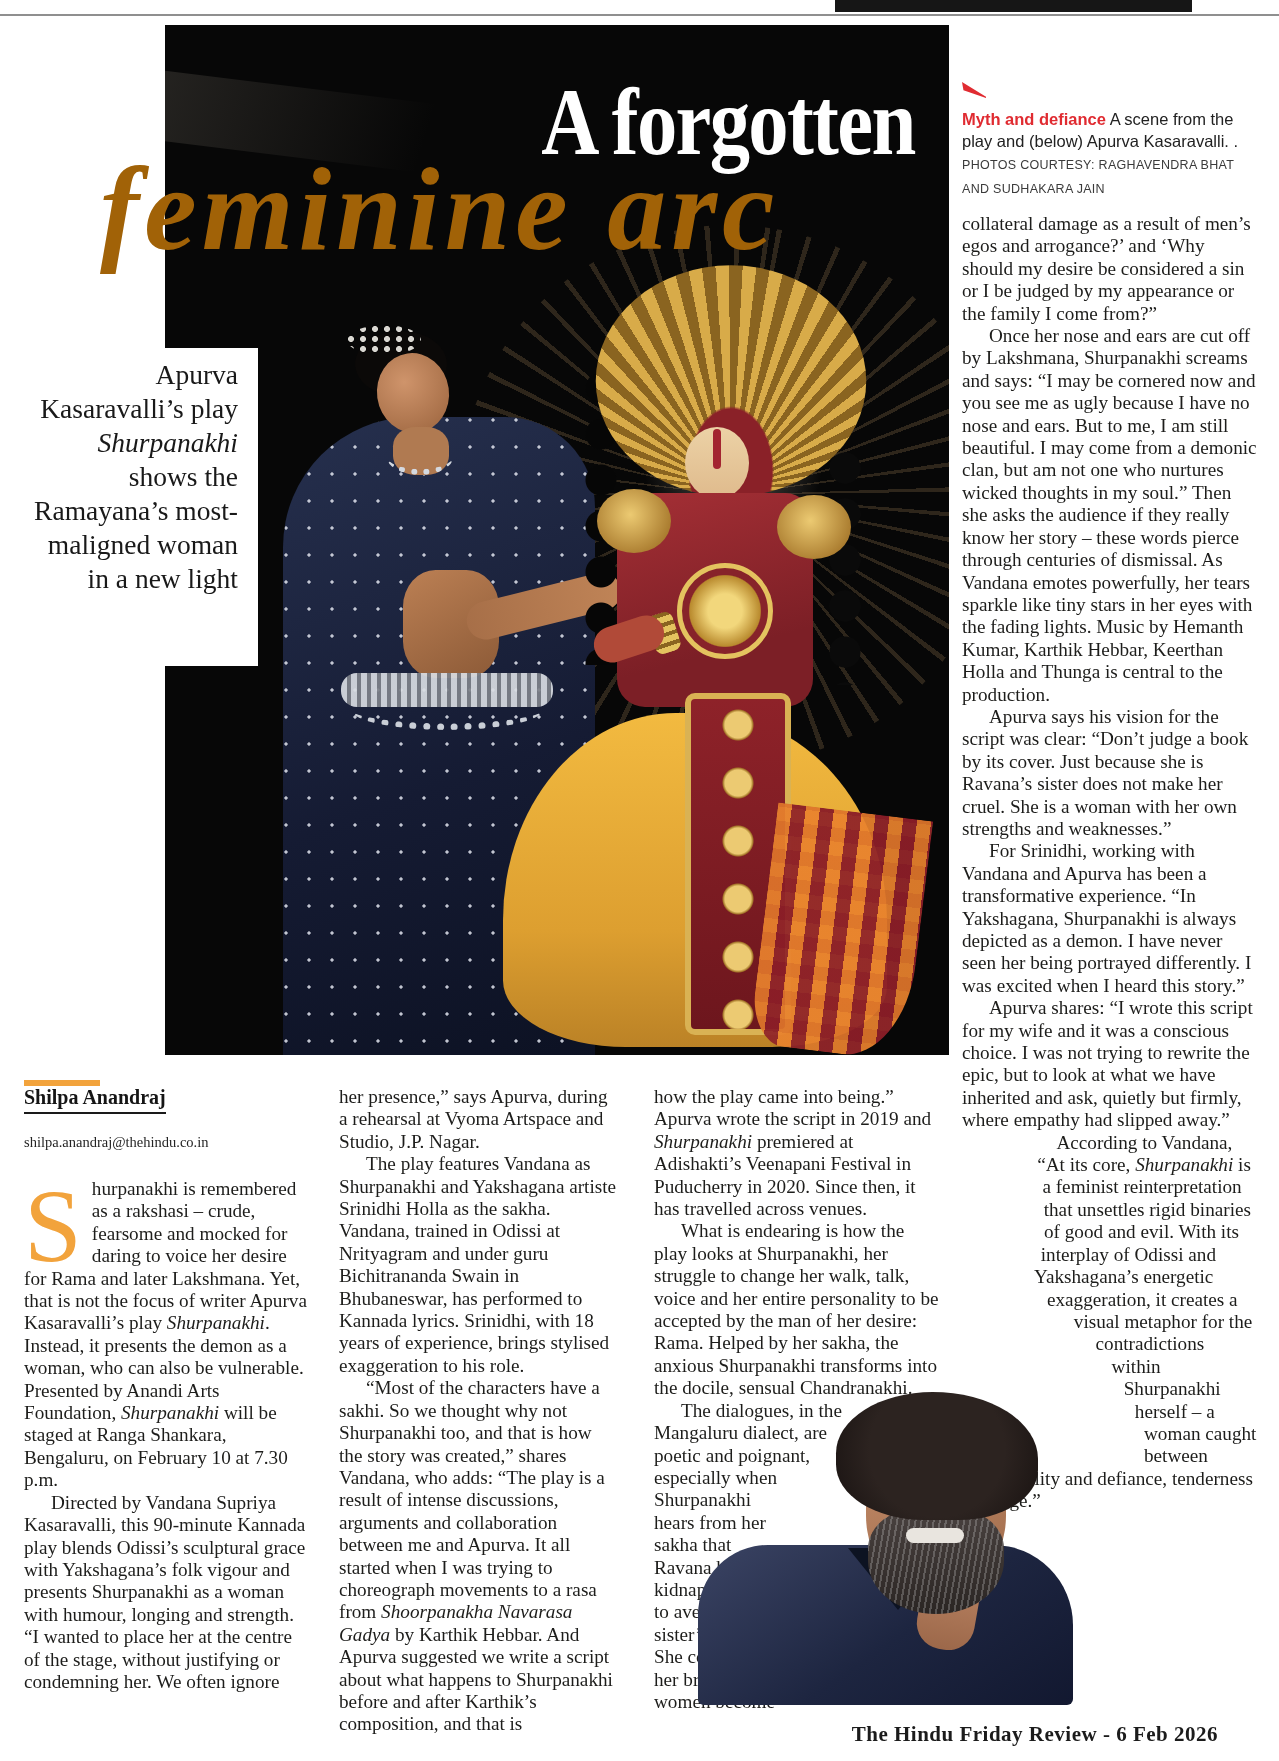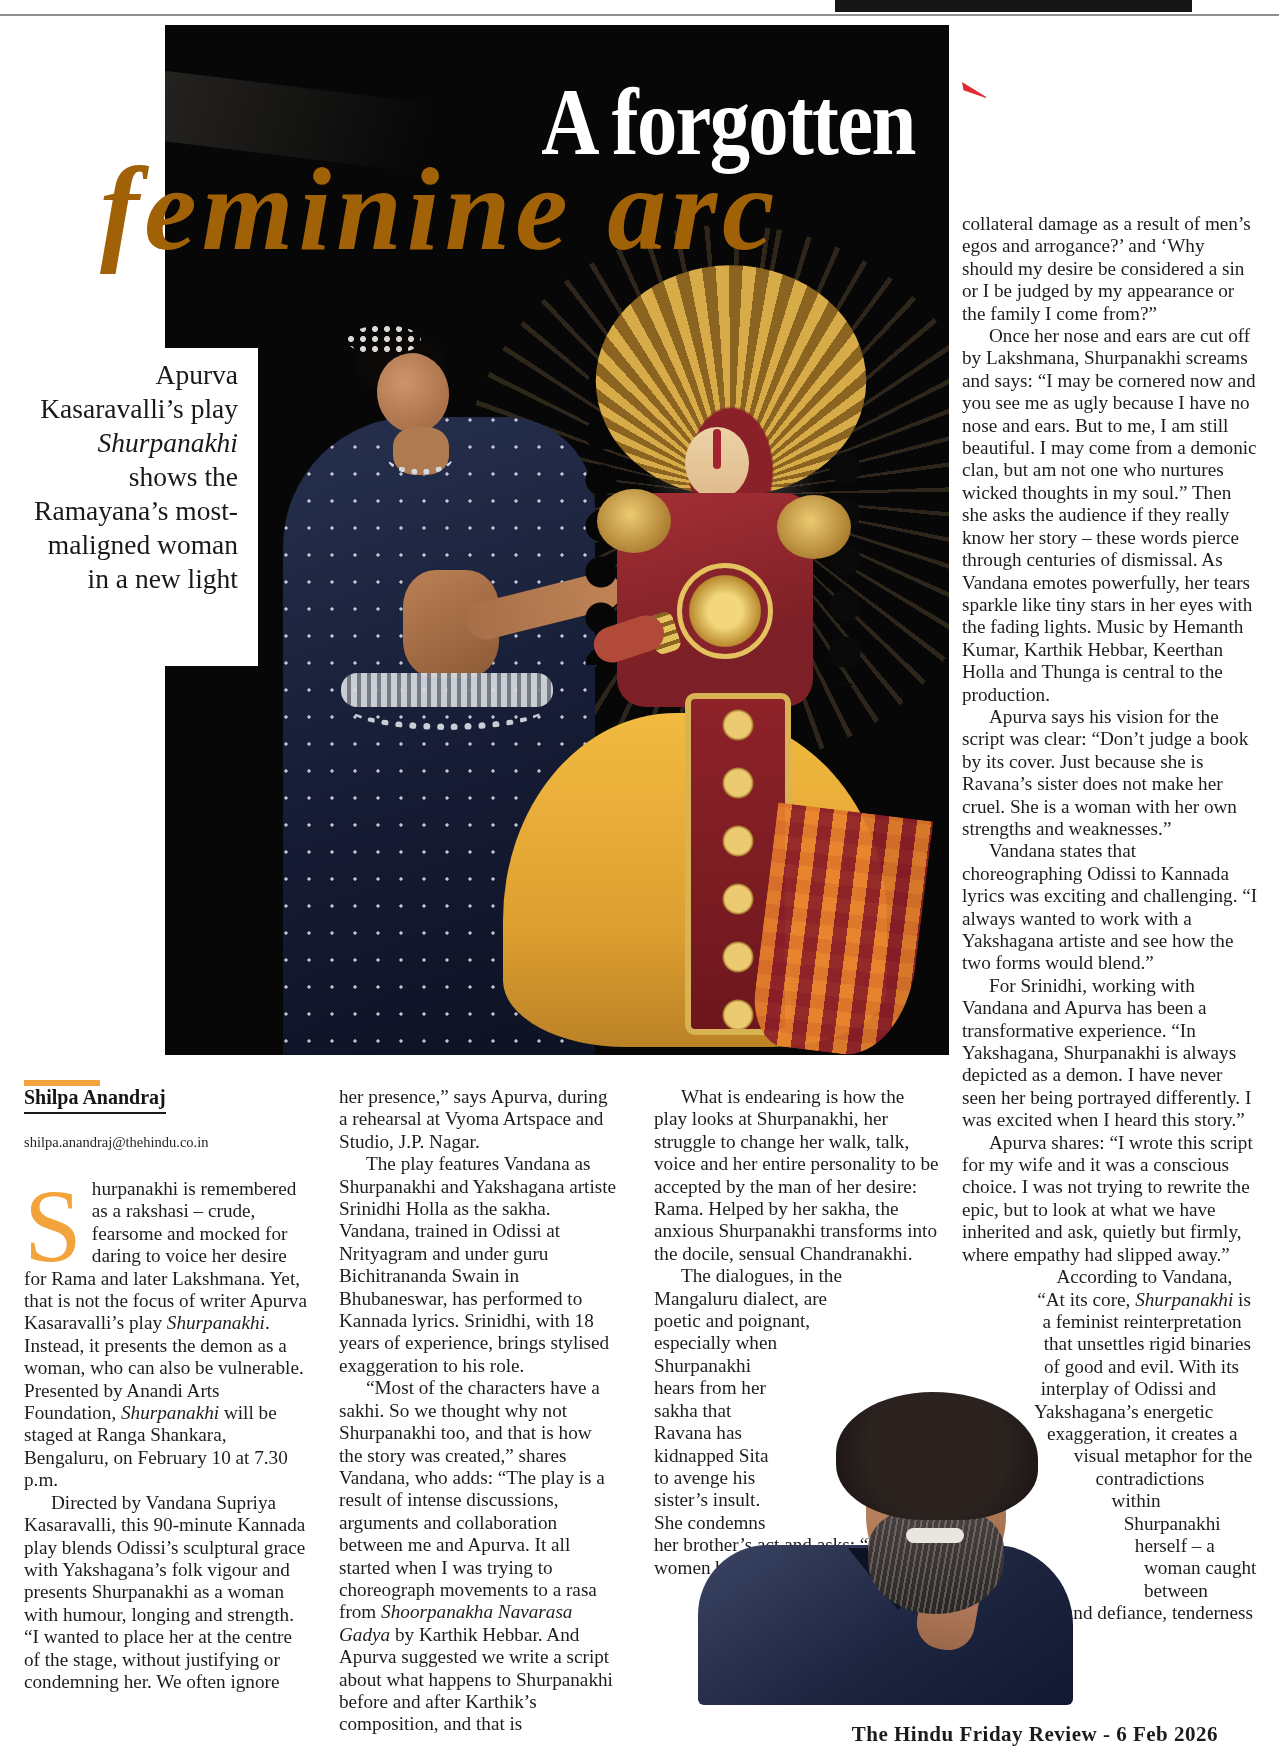--- a/index.html
+++ b/index.html
@@ -177,27 +177,27 @@
 </div>
 
 <div class="abs headline-1">A forgotten</div>
 <div class="abs headline-2" style="color: #a16207;">feminine arc</div>
 
 <div class="abs standfirst-bg"></div>
 <div class="abs standfirst"><span>Apurva Kasaravalli’s play </span><span class="it">Shurpanakhi</span><span> shows the Ramayana’s most-maligned woman in a new light</span></div>
 
 <div class="abs caption-block">
   <div class="caption-flag"></div>
+  <p style="margin:0"><span class="caption-lead">Myth and defiance</span><span> A scene from the play and (below) Apurva Kasaravalli. . </span><span class="caption-credit">PHOTOS COURTESY: RAGHAVENDRA BHAT AND SUDHAKARA JAIN</span></p>
 </div>
 
 <div class="abs col col4">
   <p><span>collateral damage as a result of men’s egos and arrogance?’ and ‘Why should my desire be considered a sin or I be judged by my appearance or the family I come from?”</span></p>
   <p class="ind"><span>Once her nose and ears are cut off by Lakshmana, Shurpanakhi screams and says: “I may be cornered now and you see me as ugly because I have no nose and ears. But to me, I am still beautiful. I may come from a demonic clan, but am not one who nurtures wicked thoughts in my soul.” Then she asks the audience if they really know her story – these words pierce through centuries of dismissal. As Vandana emotes powerfully, her tears sparkle like tiny stars in her eyes with the fading lights. Music by Hemanth Kumar, Karthik Hebbar, Keerthan Holla and Thunga is central to the production.</span></p>
   <p class="ind"><span>Apurva says his vision for the script was clear: “Don’t judge a book by its cover. Just because she is Ravana’s sister does not make her cruel. She is a woman with her own strengths and weaknesses.”</span></p>
-  <p class="ind"><span>Vandana states that choreographing Odissi to Kannada lyrics was exciting and challenging. “I always wanted to work with a Yakshagana artiste and see how the two forms would blend.”</span></p>
   <p class="ind"><span>For Srinidhi, working with Vandana and Apurva has been a transformative experience. “In Yakshagana, Shurpanakhi is always depicted as a demon. I have never seen her being portrayed differently. I was excited when I heard this story.”</span></p>
   <p class="ind"><span>Apurva shares: “I wrote this script for my wife and it was a conscious choice. I was not trying to rewrite the epic, but to look at what we have inherited and ask, quietly but firmly, where empathy had slipped away.”</span></p>
   <p class="ind"><span class="head-float"></span><span><span>According to Vandana, “At its core, </span><span class="it">Shurpanakhi</span><span> is a feminist reinterpretation that unsettles rigid binaries of good and evil. With its interplay of Odissi and Yakshagana’s energetic exaggeration, it creates a visual metaphor for the contradictions within Shurpanakhi herself – a woman caught between vulnerability and defiance, tenderness and rage.”</span></span></p>
 </div>
 
 <div class="abs byline-bar" style="background: rgb(242, 163, 60);"></div>
 <div class="abs byline-name">Shilpa Anandraj</div>
 <div class="abs byline-email">shilpa.anandraj@thehindu.co.in</div>
 
 <div class="abs col col1">
@@ -205,20 +205,21 @@
   <p class="ind"><span>Directed by Vandana Supriya Kasaravalli, this 90-minute Kannada play blends Odissi’s sculptural grace with Yakshagana’s folk vigour and presents Shurpanakhi as a woman with humour, longing and strength. “I wanted to place her at the centre of the stage, without justifying or condemning her. We often ignore</span></p>
 </div>
 
 <div class="abs col col2">
   <p><span>her presence,” says Apurva, during a rehearsal at Vyoma Artspace and Studio, J.P. Nagar.</span></p>
   <p class="ind"><span>The play features Vandana as Shurpanakhi and Yakshagana artiste Srinidhi Holla as the sakha. Vandana, trained in Odissi at Nrityagram and under guru Bichitrananda Swain in Bhubaneswar, has performed to Kannada lyrics. Srinidhi, with 18 years of experience, brings stylised exaggeration to his role.</span></p>
   <p class="ind"><span>“Most of the characters have a sakhi. So we thought why not Shurpanakhi too, and that is how the story was created,” shares Vandana, who adds: “The play is a result of intense discussions, arguments and collaboration between me and Apurva. It all started when I was trying to choreograph movements to a rasa from </span><span class="it">Shoorpanakha Navarasa Gadya</span><span> by Karthik Hebbar. And Apurva suggested we write a script about what happens to Shurpanakhi before and after Karthik’s composition, and that is</span></p>
 </div>
 
 <div class="abs col col3">
+  <p><span>how the play came into being.” Apurva wrote the script in 2019 and </span><span class="it">Shurpanakhi</span><span> premiered at Adishakti’s Veenapani Festival in Puducherry in 2020. Since then, it has travelled across venues.</span></p>
   <p class="ind"><span>What is endearing is how the play looks at Shurpanakhi, her struggle to change her walk, talk, voice and her entire personality to be accepted by the man of her desire: Rama. Helped by her sakha, the anxious Shurpanakhi transforms into the docile, sensual Chandranakhi.</span></p>
   <p class="ind"><span class="photo-float-r"></span><span><span>The dialogues, in the Mangaluru dialect, are poetic and poignant, especially when Shurpanakhi hears from her sakha that Ravana has kidnapped Sita to avenge his sister’s insult. She condemns her brother’s act and asks: “Why do women become</span></span></p>
 </div>
 
 <div class="abs portrait">
   <div class="pm-shirt"></div>
   <div class="pm-collar"></div>
   <div class="pm-hand"></div>
   <div class="pm-face"></div>
   <div class="pm-beard"></div>

